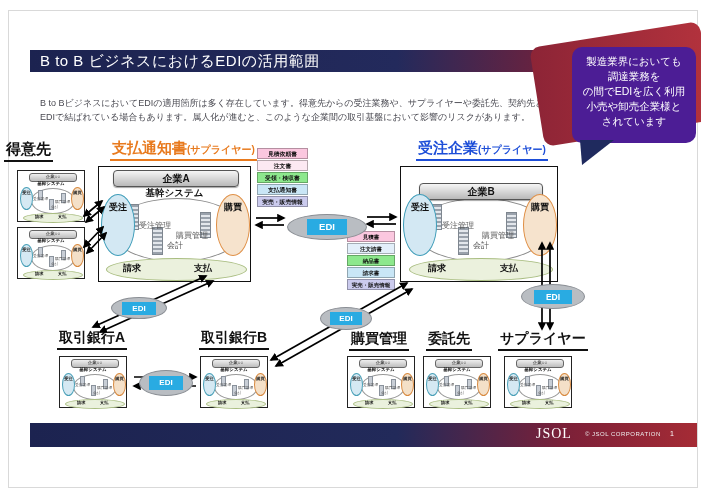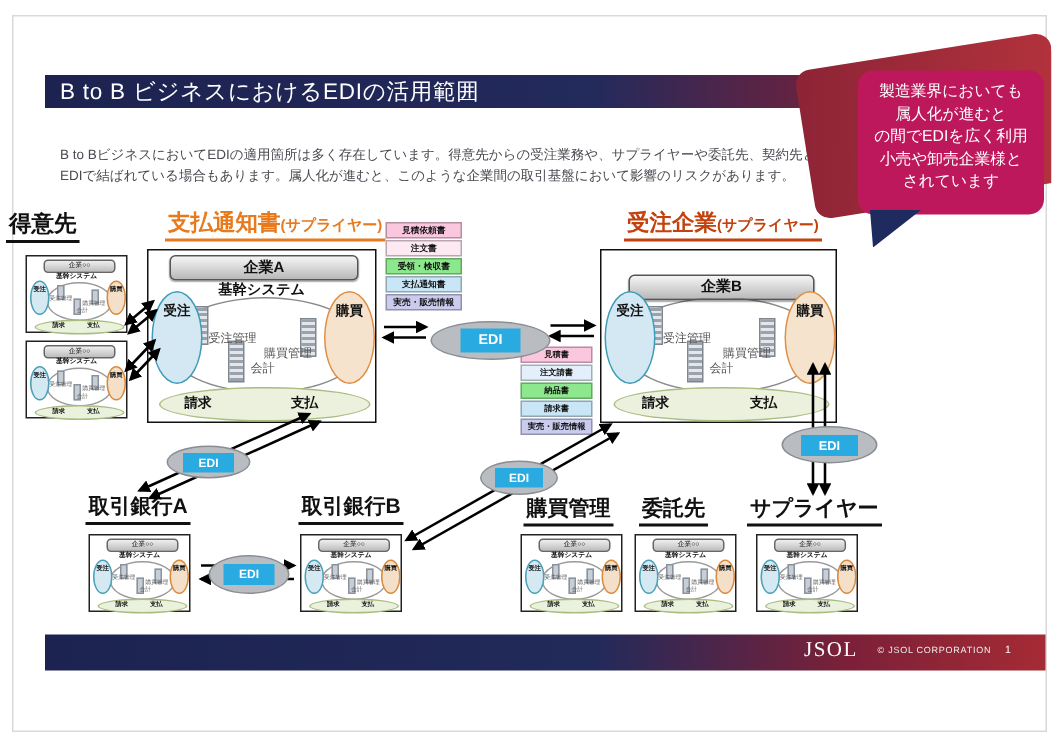--- a/index.html
+++ b/index.html
@@ -7,33 +7,33 @@
          font-family:"Liberation Sans","DejaVu Sans",sans-serif;color:#111;}
   .frame{position:absolute;left:8px;top:10px;width:688px;height:476px;border:1px solid #d9d9d9;z-index:0;}
 
   
   .titlebar{position:absolute;left:30px;top:50px;width:667px;height:22px;z-index:1;
             background:linear-gradient(90deg,#1c2350 0%,#232a5c 55%,#7b2038 82%,#a52b35 100%);
             display:flex;align-items:center;}
   .titlebar .t{color:#fff;font-size:15px;margin-left:10px;letter-spacing:.5px;white-space:nowrap;}
   .swoosh{position:absolute;left:536px;top:34px;width:172px;height:100px;border-radius:10px;
           background:linear-gradient(100deg,#8c2436,#b5333d);transform:rotate(-9deg);z-index:2;}
-  .callout{position:absolute;left:572px;top:47px;width:124px;height:96px;background:#be185d;border-radius:10px;
+  .callout{position:absolute;left:572px;top:47px;width:124px;height:96px;background:#4c1d95;border-radius:10px;
            z-index:3;color:#fff;font-size:10.5px;line-height:15px;text-align:center;padding-top:7px;box-sizing:border-box;}
   .callout-tail{position:absolute;left:580px;top:140px;width:34px;height:25px;background:#1f2a5e;
            clip-path:polygon(0 0,100% 0,6% 100%);z-index:3;}
   .desc{position:absolute;left:40px;top:96px;width:630px;font-size:9px;line-height:14px;color:#4a4a52;z-index:1;}
 
   
   .hd{position:absolute;font-weight:bold;white-space:nowrap;z-index:4;}
   .hd .u{display:inline-block;border-bottom:2px solid currentColor;padding:0 2px 1px 2px;}
   .hd-black{color:#111;font-size:15px;}
   .hd-sm{color:#111;font-size:14px;}
   .hd-orange{color:#e87a1e;font-size:15px;}
-  .hd-teal{color:#c2410c;font-size:15px;}
+  .hd-teal{color:#1d4ed8;font-size:15px;}
   .hd .sfx{font-size:10px;}
 
   
   .bigbox{position:absolute;border:1.5px solid #111;background:#fff;z-index:2;box-sizing:border-box;}
   .pill{position:absolute;background:linear-gradient(#f5f5f5,#b9b9b9);border:1px solid #555;border-radius:4px;
         text-align:center;font-weight:bold;font-size:10px;line-height:15px;box-shadow:0 1px 1px rgba(0,0,0,.35);z-index:3;}
   .syslabel{position:absolute;left:0;top:20px;width:100%;text-align:center;font-weight:bold;font-size:9.5px;z-index:2;}
   .cycle{position:absolute;border:1px solid #8a8a8a;border-radius:50%;z-index:1;}
   .oval{position:absolute;border-radius:50%;font-weight:bold;font-size:9px;text-align:center;padding-top:6px;
         box-sizing:border-box;z-index:3;}
@@ -96,21 +96,21 @@
 
 <div class="slide">
   <div class="frame"></div>
 
   <div class="titlebar">
     <span class="t">B to B ビジネスにおけるEDIの活用範囲</span>
   </div>
   <div class="swoosh"></div>
   <div class="callout">
     <div>製造業界においても</div>
-    <div>属人化が進むと</div>
+    <div>調達業務を</div>
     <div>の間でEDIを広く利用</div>
     <div>小売や卸売企業様と</div>
     <div>されています</div>
   </div>
   <div class="callout-tail"></div>
 
   <div class="desc">
     <div>B to BビジネスにおいてEDIの適用箇所は多く存在しています。得意先からの受注業務や、サプライヤーや委託先、契約先との購買・調達業務を</div>
     <div>EDIで結ばれている場合もあります。属人化が進むと、このような企業間の取引基盤において影響のリスクがあります。</div>
   </div>

